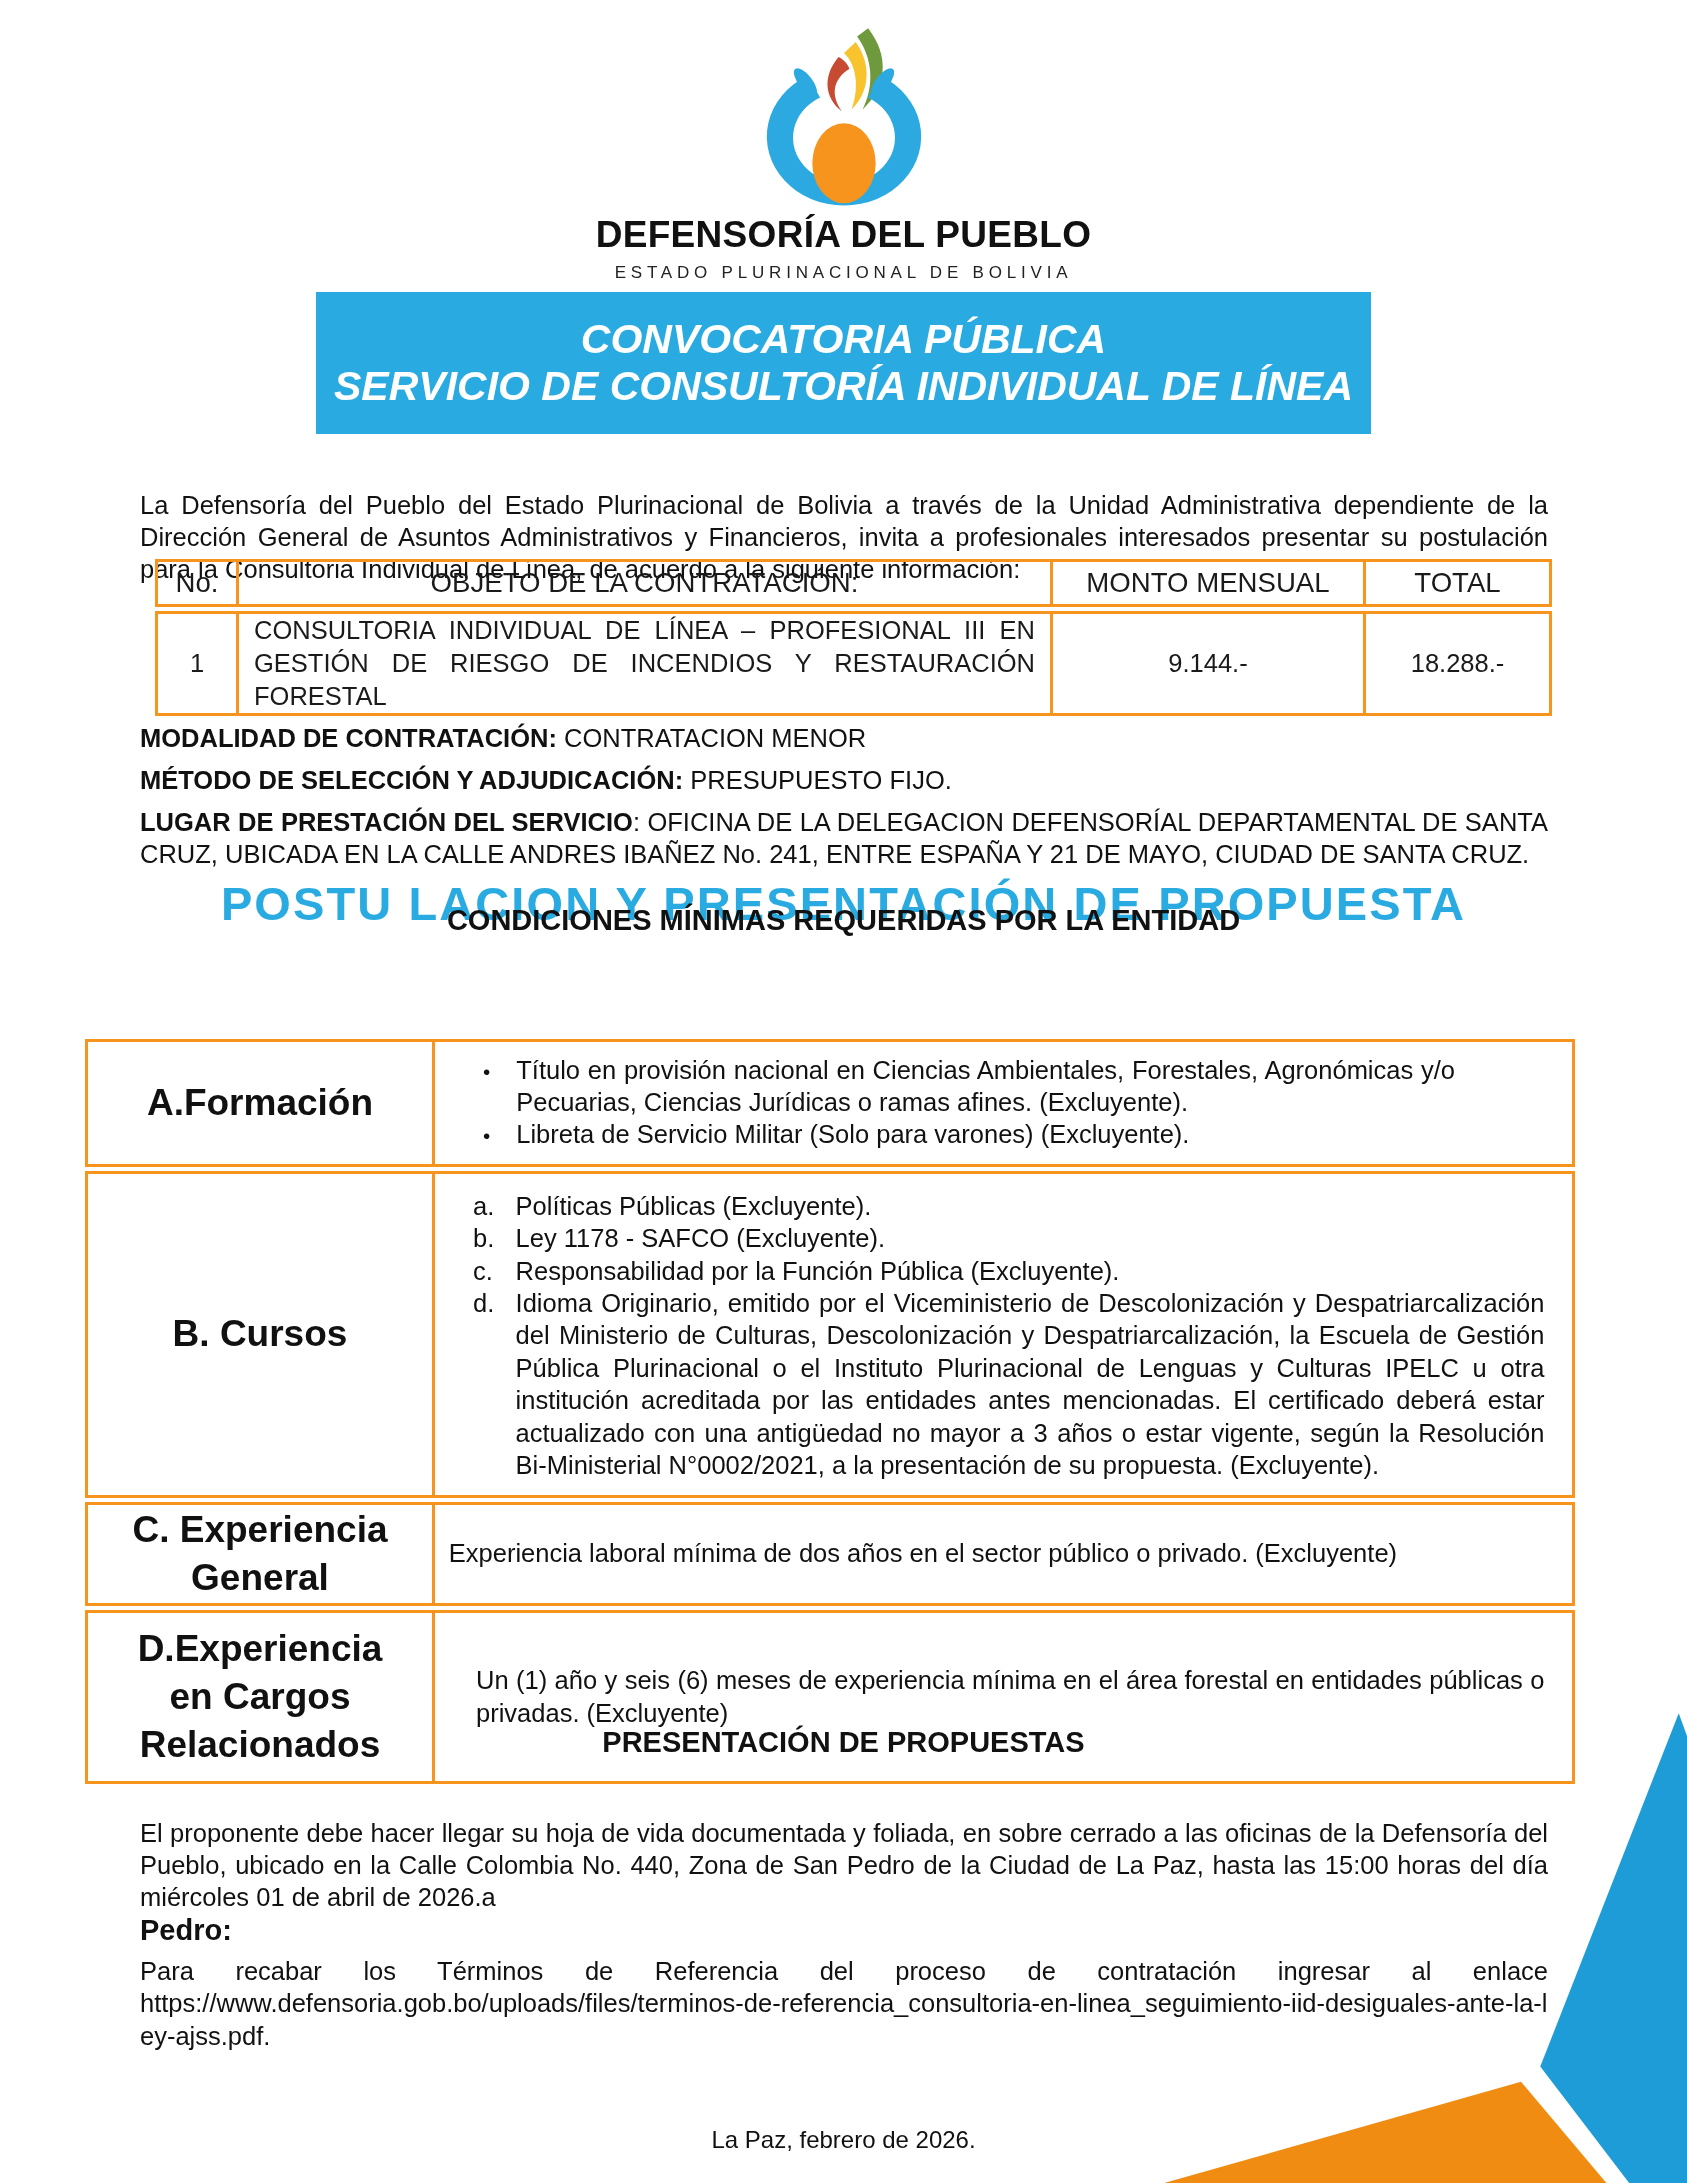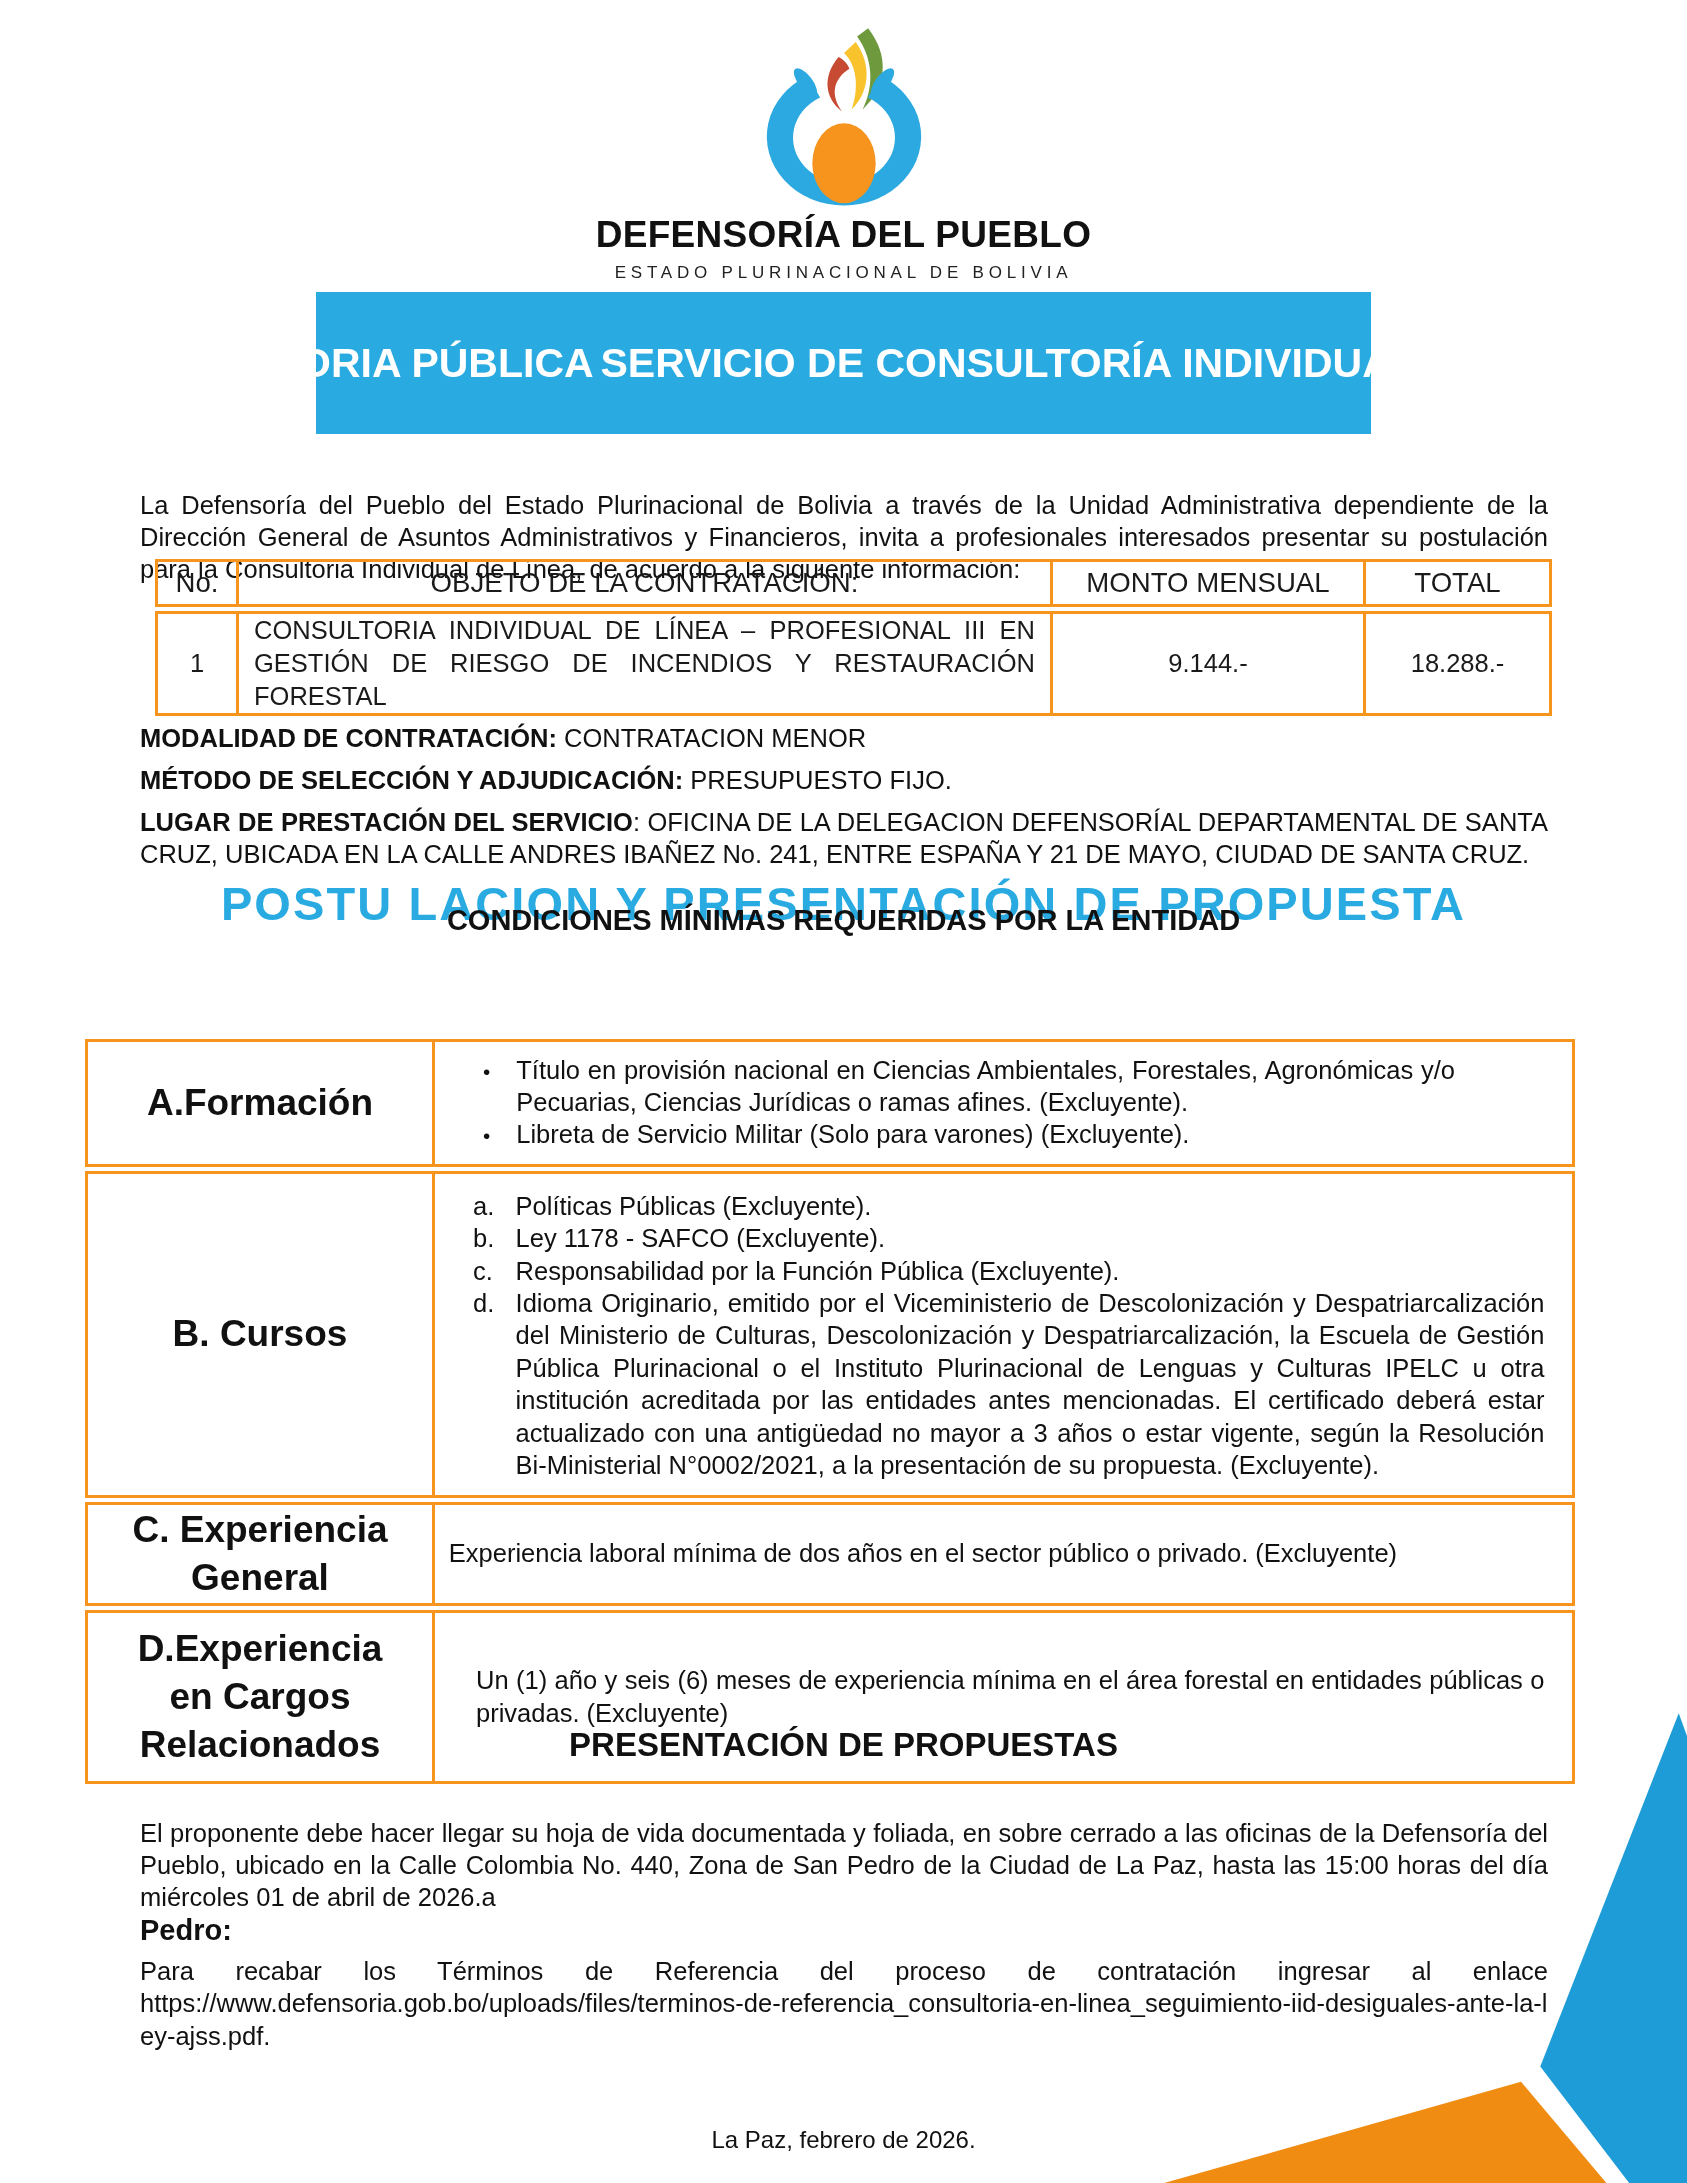--- a/index.html
+++ b/index.html
@@ -13,21 +13,21 @@
     --logo-orange:#F7941D; --flame-red:#C74A33; --flame-yellow:#F9C32E; --flame-green:#6E9A3D;
   }
   .abs{position:absolute;}
   
   .logo-wrap{top:27.6px;left:0;width:100%;text-align:center;}
   .logo-svg{display:block;margin:0 auto;}
   .logo-title{font-size:37px;font-weight:bold;color:#111;letter-spacing:0.3px;margin-top:1.4px;}
   .logo-subtitle{font-size:17px;color:#222;letter-spacing:4.8px;margin-top:6.9px;}
   
   .banner{top:292px;left:316px;width:1055px;height:142px;background:var(--banner-blue);
-    display:flex;flex-direction:row;align-items:center;justify-content:center;gap:6.9px;}
+    display:flex;flex-direction:column;align-items:center;justify-content:center;gap:6.9px;font-style:italic;}
   .banner div{color:#fff;font-weight:bold;font-size:41px;line-height:1;white-space:nowrap;}
   
   .para{font-size:25.5px;line-height:1.27;text-align:justify;color:#111;}
   .intro{top:463px;left:140px;width:1408px;}
   
   .t1{top:559px;left:155px;width:1394px;border-collapse:collapse;table-layout:fixed;}
   .t1 th,.t1 td{border:3.4px solid var(--table-orange);}
   .t1 thead th{height:40px;font-size:27.6px;font-weight:normal;text-align:center;
     border-bottom:10.3px double var(--table-orange);}
   .t1 tbody td{height:77px;font-size:25.5px;vertical-align:middle;}
@@ -53,21 +53,21 @@
   .bullet-item .glyph::before{content:"\2022";font-size:20.7px;line-height:32px;}
   .bullet-item .btext{flex:1;text-align:justify;}
   .cnt-b{padding:13.8px 27.6px 11px 38px;vertical-align:top;}
   .letter-item{display:flex;gap:9.6px;}
   .letter-item .letter{width:33px;flex:none;}
   .letter-item .ltext{flex:1;text-align:justify;}
   .cnt-c{padding:0 13.8px;}
   .cnt-d{padding:0 27.6px 0 41px;text-align:justify;}
   .pre-line{white-space:pre-line;}
   
-  .pres-title{top:1726px;left:0;width:100%;text-align:center;font-size:33px;font-weight:bold;color:#111;}
+  .pres-title{top:1726px;left:0;width:100%;text-align:center;font-size:29px;font-weight:bold;color:#111;}
   .pres-body{top:1791px;left:140px;width:1408px;}
   .nota-label{top:1914px;left:140px;font-size:29px;font-weight:bold;color:#111;}
   .nota-body{top:1955px;left:140px;width:1408px;}
   .nota-line1{text-align:justify;text-align-last:justify;}
   .nota-url{overflow-wrap:anywhere;word-break:break-all;text-align:left;}
   .dateline{top:2082px;left:0;width:100%;text-align:center;font-size:24px;color:#111;margin-top:44px;}
   
   .corner-svg{top:0;left:0;width:1687px;height:2183px;pointer-events:none;}
 </style>
 </head>

